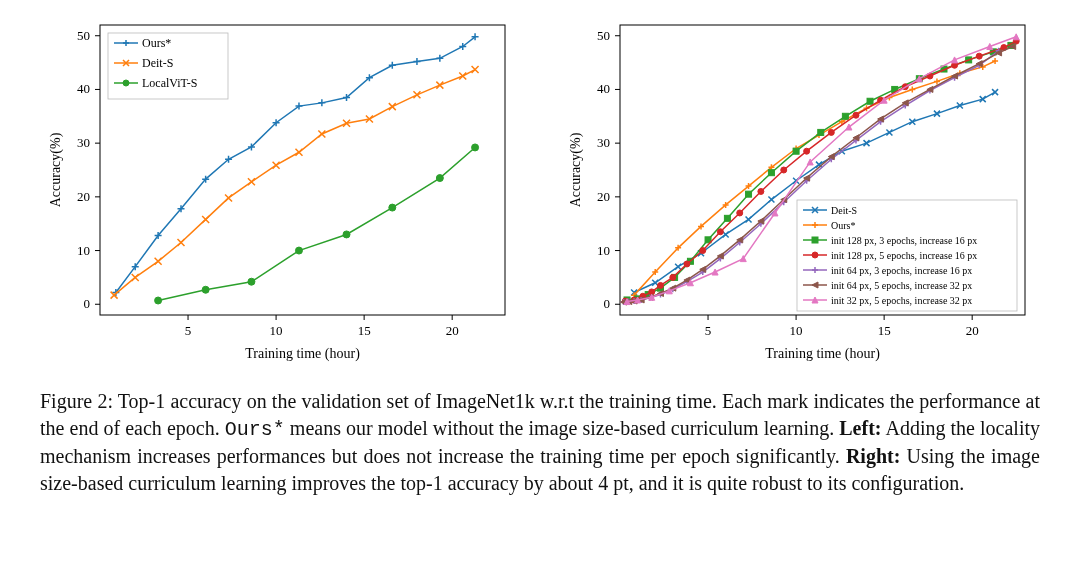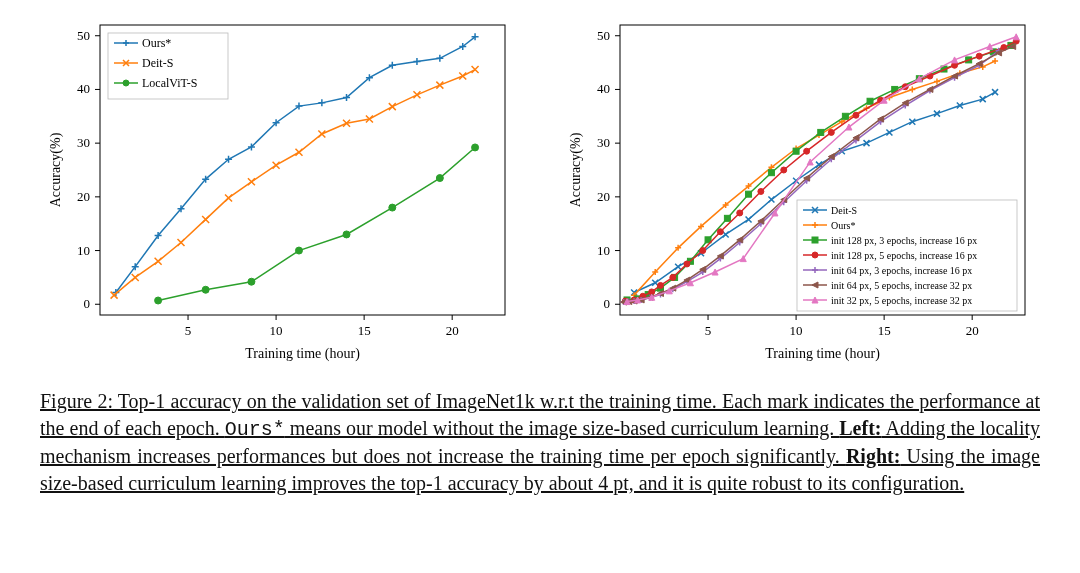--- a/index.html
+++ b/index.html
@@ -1,20 +1,20 @@
 <!DOCTYPE html>
 <html><head>
 <meta charset="utf-8">
 <style>
   html,body{margin:0;padding:0;background:#fff;font-family:"Times New Roman",Times,serif;color:#111;}
   .page{width:1080px;height:573px;position:relative;box-sizing:border-box;padding:10px 40px 20px 40px;}
   .charts{display:flex;gap:40px;justify-content:center;align-items:flex-start;}
   .chart-box{width:480px;}
   svg{display:block;}
-  .caption{font-size:20px;line-height:1.35;margin-top:18px;text-align:justify;text-decoration:underline;}
+  .caption{font-size:20px;line-height:1.35;margin-top:18px;text-align:justify;}
   .caption .Ours{font-family:"Courier New",monospace;}
   .caption b{font-weight:bold;}
   .ylabel{font-size:14px;}
   .xlabel{font-size:14px;}
   .tick{font-size:13px;}
   .legend-text{font-size:12px;}
   .legend-text.sm{font-size:10px;}
   .series{fill:none;stroke-width:1.5;}
 </style>
 </head>

